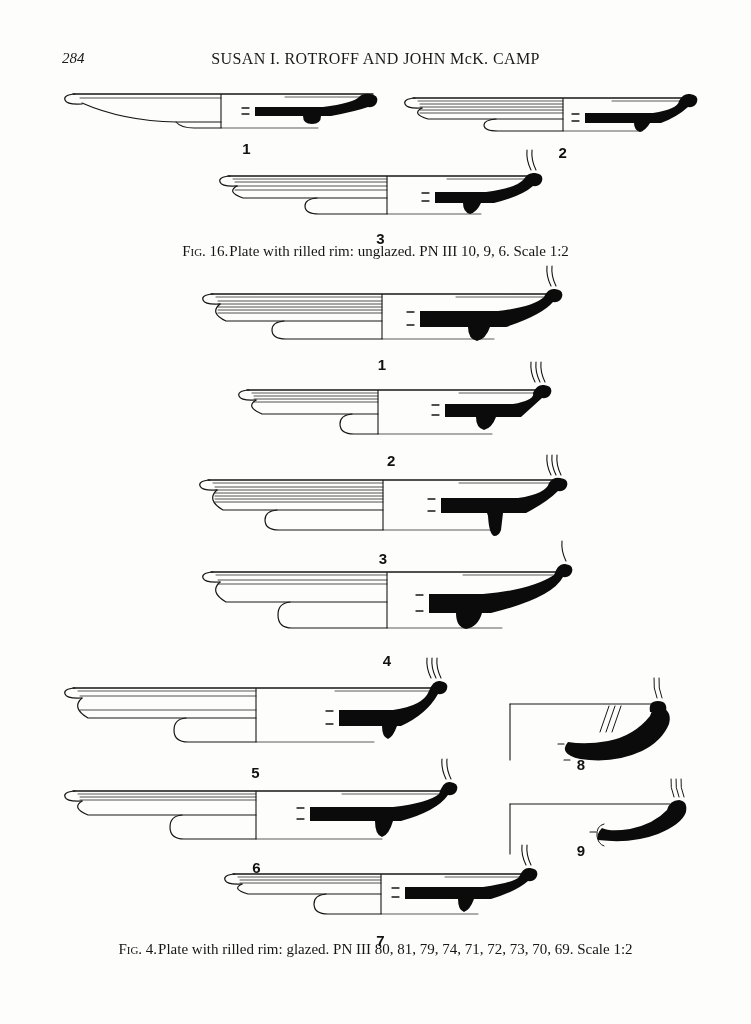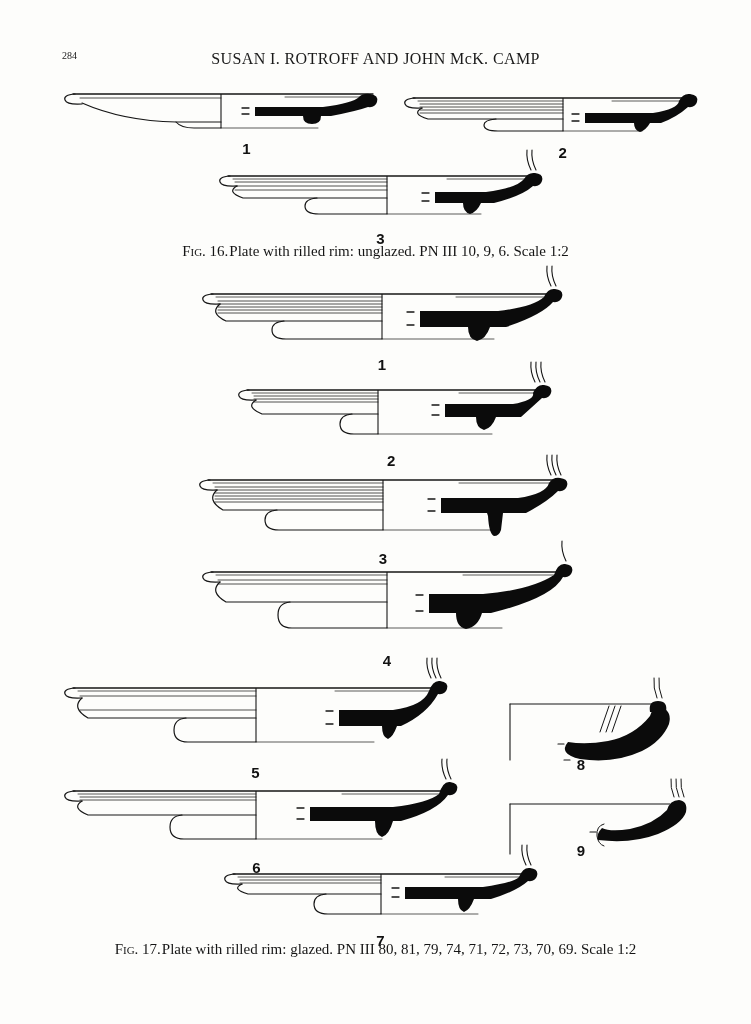--- a/index.html
+++ b/index.html
@@ -2,21 +2,21 @@
 <html><head>
 <meta charset="utf-8">
 <style>
   html,body{margin:0;padding:0;background:#e8e8e4;}
   .sheet{
     position:relative;width:751px;height:1024px;margin:0 auto;
     background:#fdfdfb;color:#1a1a1a;overflow:hidden;
     font-family:"Liberation Serif", serif;
   }
   .pnum{
-    position:absolute;left:62px;top:50px;font-size:10px;
+    position:absolute;left:62px;top:50px;font-size:15px;font-style:italic;
   }
   .hdr{
     position:absolute;left:0;top:50px;width:100%;text-align:center;
     font-size:16px;letter-spacing:.4px;
   }
   .plate{position:absolute;}
   .plate svg{display:block;overflow:visible;}
   .plabel{
     position:absolute;transform:translateX(-50%);
     font-family:"Liberation Sans", sans-serif;font-weight:bold;
@@ -271,16 +271,16 @@
         <path d="M 163 46 H 260" stroke="#161616" fill="none" stroke-linecap="round" stroke-width="0.7"></path>
         <path d="M 187 19 H 265 Q 295 15 301 9 Q 305 -1 312 0 Q 321 1 319 8 Q 317 14 310 13 Q 299 23 273 31 H 256 Q 252 42 246 44 Q 240 42 240 31 H 187 Z" fill="#0b0b0b" stroke="none"></path>
         <path d="M 174 20 h 7 M 174 29 h 7" stroke="#161616" fill="none" stroke-linecap="round" stroke-width="1.3"></path>
         <path d="M 313 -3 q -5 -10 -4 -20" stroke="#161616" fill="none" stroke-linecap="round" stroke-width="1.1"></path>
         <path d="M 308 -3 q -5 -10 -4 -20" stroke="#161616" fill="none" stroke-linecap="round" stroke-width="1.1"></path>
       </svg>
     <div class="plabel" style="left: 50%; top: 64px;">7</div>
   </div>
 
   <div class="cap" style="top:941px">
-    <span class="figl">Fig. 17.</span><span>Plate with rilled rim: glazed. PN III 80, 81, 79, 74, 71, 72, 73, 70, 69. Scale 1:2</span>
+    <span class="figl">Fig. 4.</span><span>Plate with rilled rim: glazed. PN III 80, 81, 79, 74, 71, 72, 73, 70, 69. Scale 1:2</span>
   </div>
 
 </div>
 
 </body></html>

